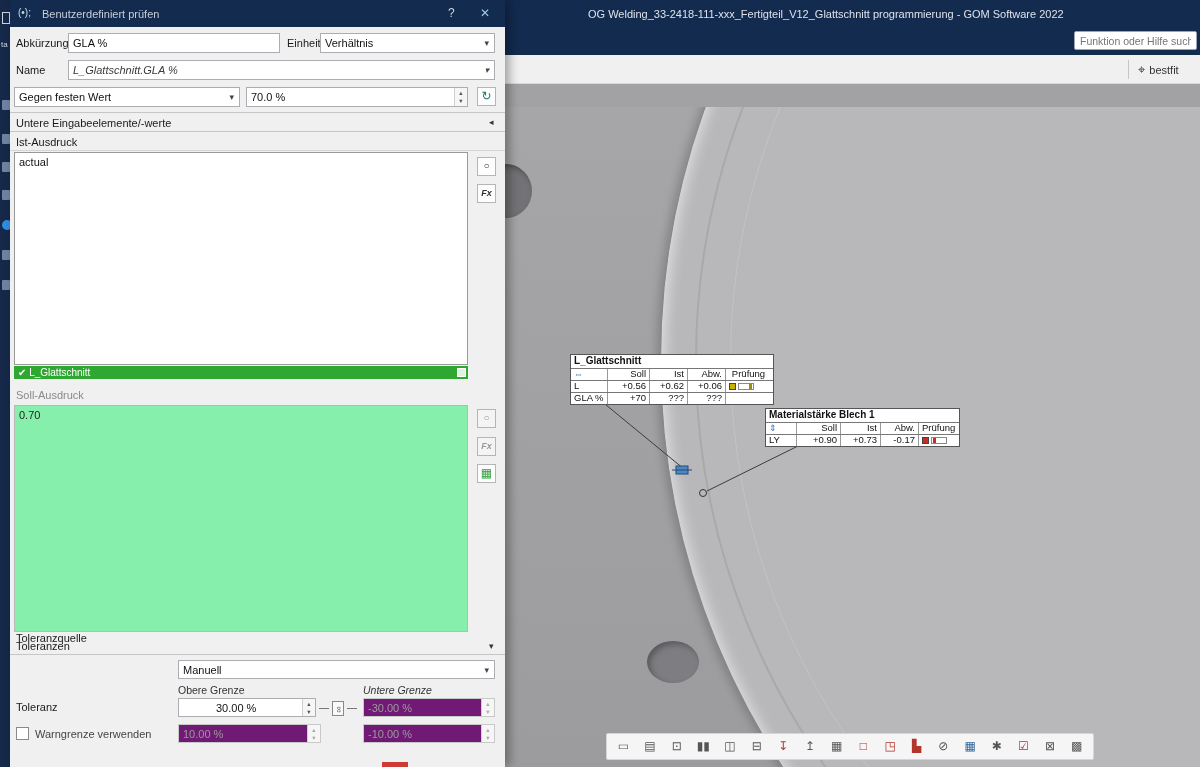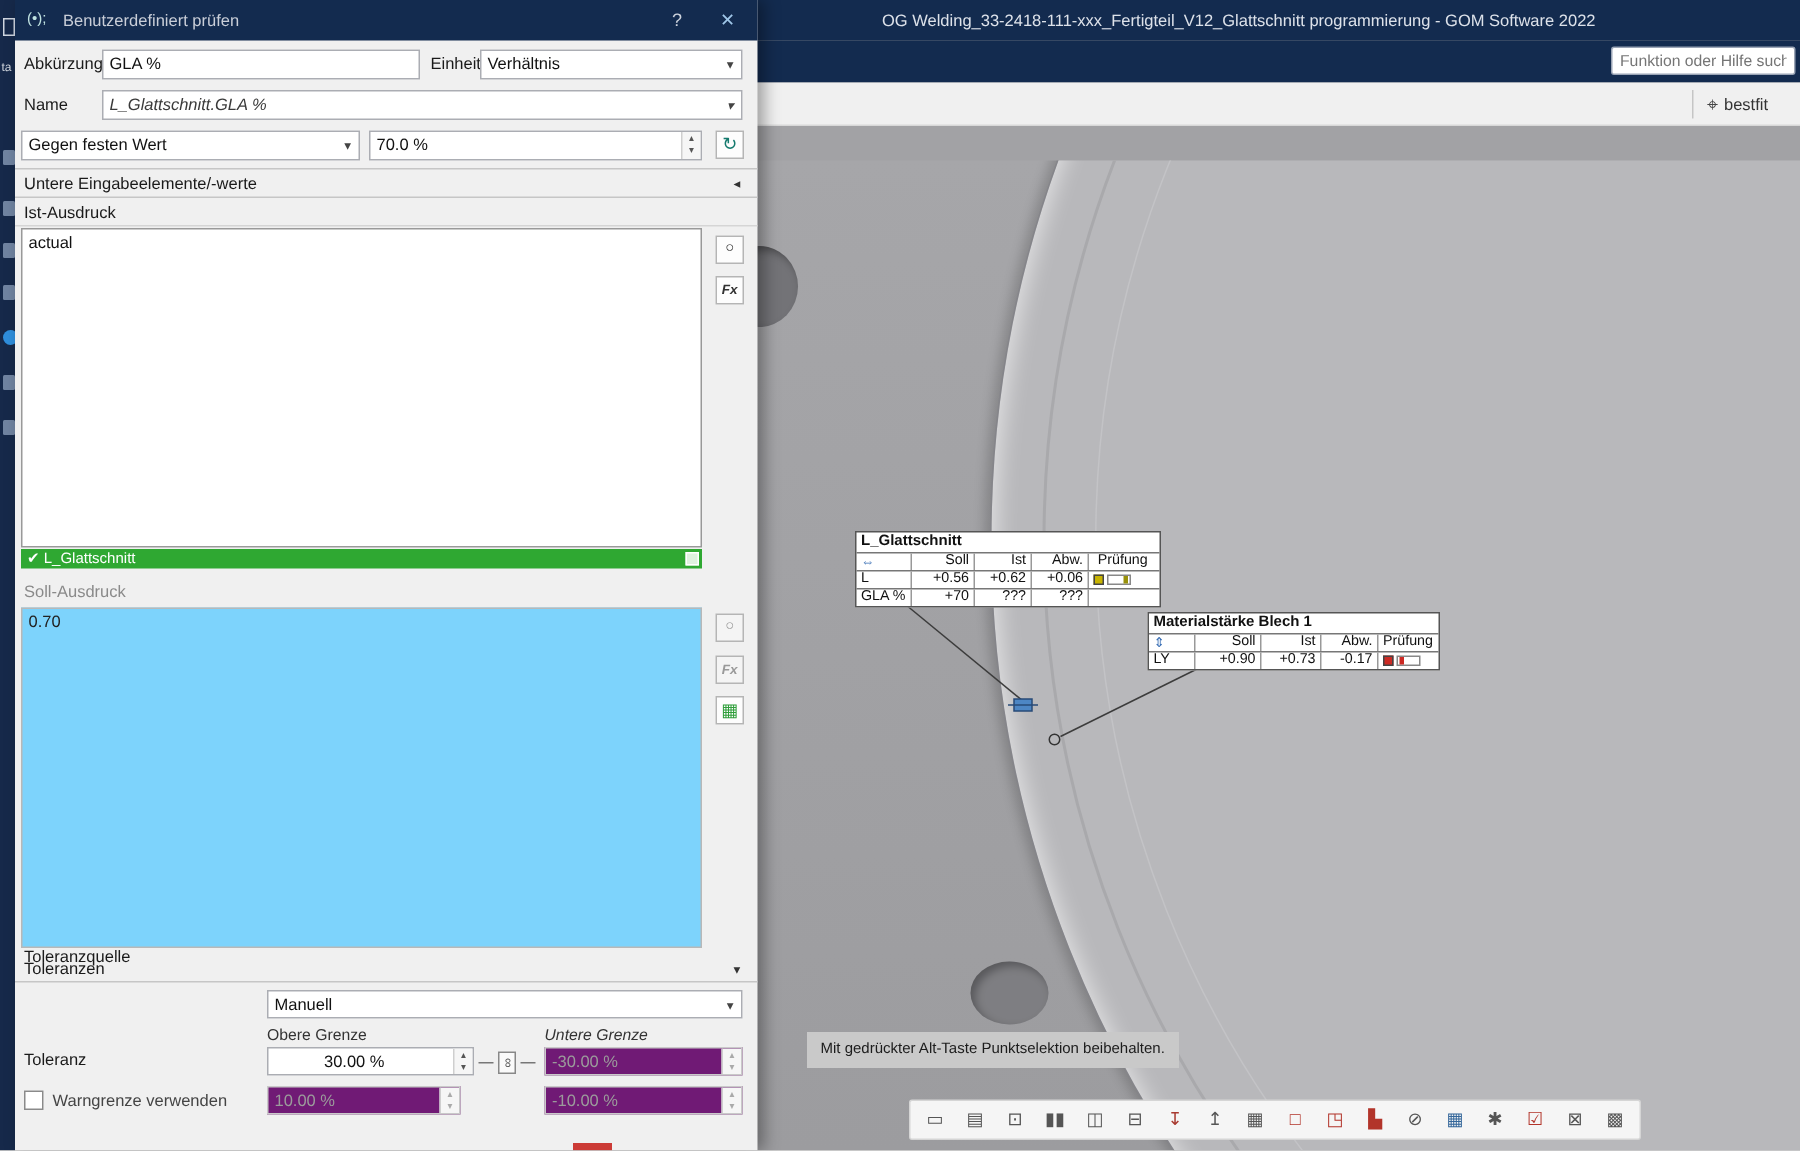--- a/index.html
+++ b/index.html
@@ -75,21 +75,21 @@
   .dis { background: #701a75; color: #9b9b9b; border-color: #c9c9c9; }
   .dis .spin::before, .dis .spin::after { color: #aaa; }
   .italic { font-style: italic; color: #3a3a3a; }
 
   .rule { position: absolute; left: 0; width: 495px; height: 1px; background: #c6c6c6; }
   .collapse-arrow { position: absolute; font-size: 9px; color: #333; }
 
   .expr-actual { position: absolute; left: 4px; top: 152px; width: 454px; height: 213px; background: #fff; border: 1px solid #999; font-size: 11px; padding: 3px 4px; color: #111; }
   .sel-row { position: absolute; left: 4px; top: 366px; width: 454px; height: 13px; background: #2fa832; color: #fff; font-size: 10px; line-height: 13px; padding-left: 4px; }
   .sel-row .mini { position: absolute; right: 2px; top: 2px; width: 9px; height: 9px; background: #dff2df; border: 1px solid #fff; }
-  .expr-nominal { position: absolute; left: 4px; top: 405px; width: 454px; height: 227px; background: #7dd3fc; border: 1px solid #b8b8b8; font-size: 11px; padding: 3px 4px; color: #222; }
+  .expr-nominal { position: absolute; left: 4px; top: 405px; width: 454px; height: 227px; background: #86efac; border: 1px solid #b8b8b8; font-size: 11px; padding: 3px 4px; color: #222; }
 
   .side-btn { position: absolute; left: 467px; width: 19px; height: 19px; background: #fdfdfd; border: 1px solid #b5b5b5; font-size: 10px; text-align: center; line-height: 16px; color: #333; cursor: default; }
   .side-btn.fx { font-style: italic; font-size: 9px; font-weight: bold; }
   .side-btn.gray { color: #9a9a9a; background: #f4f4f4; }
   .side-btn.grid { color: #2f9e3a; font-size: 12px; }
   .side-btn.teal { color: #157a6e; font-size: 12px; }
 
   .linkwrap { position: absolute; left: 309px; top: 700px; width: 42px; height: 16px; display: flex; align-items: center; gap: 3px; }
   .dash { width: 10px; height: 1px; background: #777; }
   .linkbox { width: 12px; height: 15px; border: 1px solid #888; background: #fafafa; text-align: center; }
@@ -183,21 +183,20 @@
         <div class="c">-0.17</div>
         <div class="c ind">
           <span class="sq" style="background:#cc2a24"></span>
           <span class="gauge">
               <i style="left:1px;background:#cc2a24"></i>
             </span>
         </div>
       </div>
     </div>
 
-    <div class="hint">Mit gedrückter Alt-Taste Punktselektion beibehalten.</div>
 
     <div class="btoolbar">
         <div class="tbi" style="color: rgb(85, 85, 85);">▭</div>
         <div class="tbi" style="color: rgb(85, 85, 85);">▤</div>
         <div class="tbi" style="color: rgb(85, 85, 85);">⊡</div>
         <div class="tbi" style="color: rgb(85, 85, 85);">▮▮</div>
         <div class="tbi" style="color: rgb(85, 85, 85);">◫</div>
         <div class="tbi" style="color: rgb(85, 85, 85);">⊟</div>
         <div class="tbi" style="color: rgb(168, 58, 48);">↧</div>
         <div class="tbi" style="color: rgb(85, 85, 85);">↥</div>
@@ -296,21 +295,21 @@
       <span class="linkbox"></span>
       <span class="dash"></span>
     </div>
     <div class="spinner dis" style="left:353px; top:698px; width:132px; height:19px;">
       <span>-30.00 %</span>
       <span class="spin"></span>
     </div>
 
     <div class="cb" style="left:6px; top:727px;"></div>
     <span class="lbl" style="left:25px; top:728px; color:#444;">Warngrenze verwenden</span>
-    <div class="spinner dis" style="left:168px; top:724px; width:129px; height:19px;">
+    <div class="spinner dis" style="left:168px; top:724px; width:143px; height:19px;">
       <span>10.00 %</span>
       <span class="spin"></span>
     </div>
     <div class="spinner dis" style="left:353px; top:724px; width:132px; height:19px;">
       <span>-10.00 %</span>
       <span class="spin"></span>
     </div>
 
     <div class="footer-sliver"></div>
   </div>

